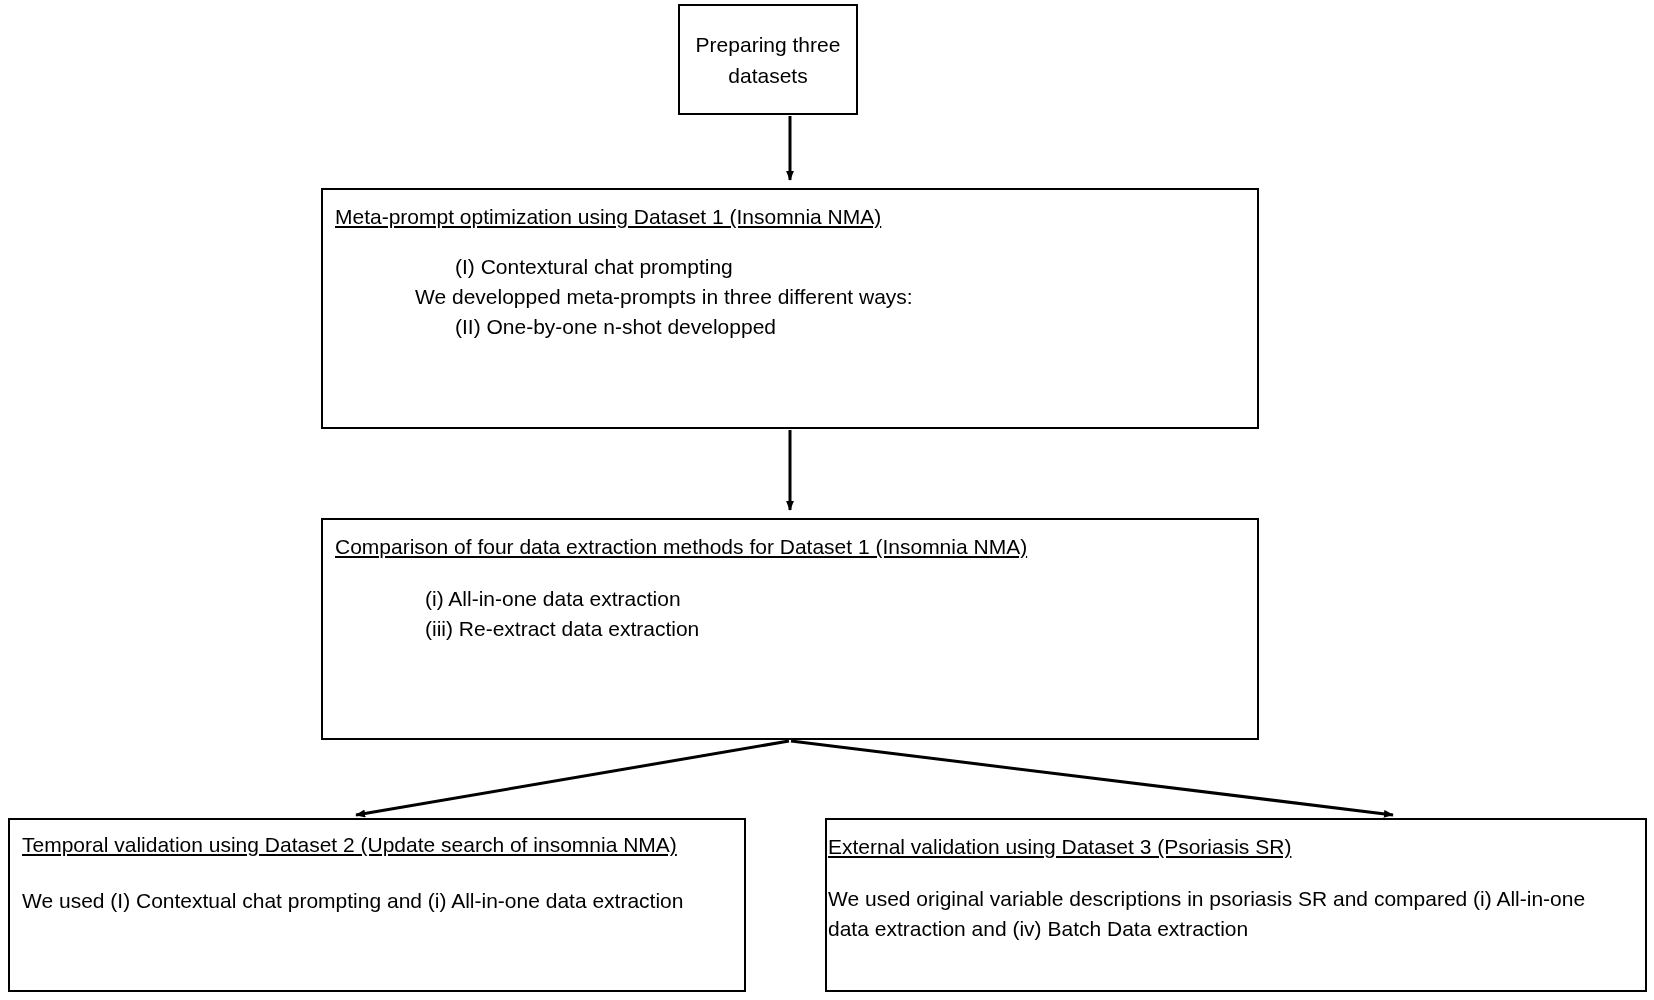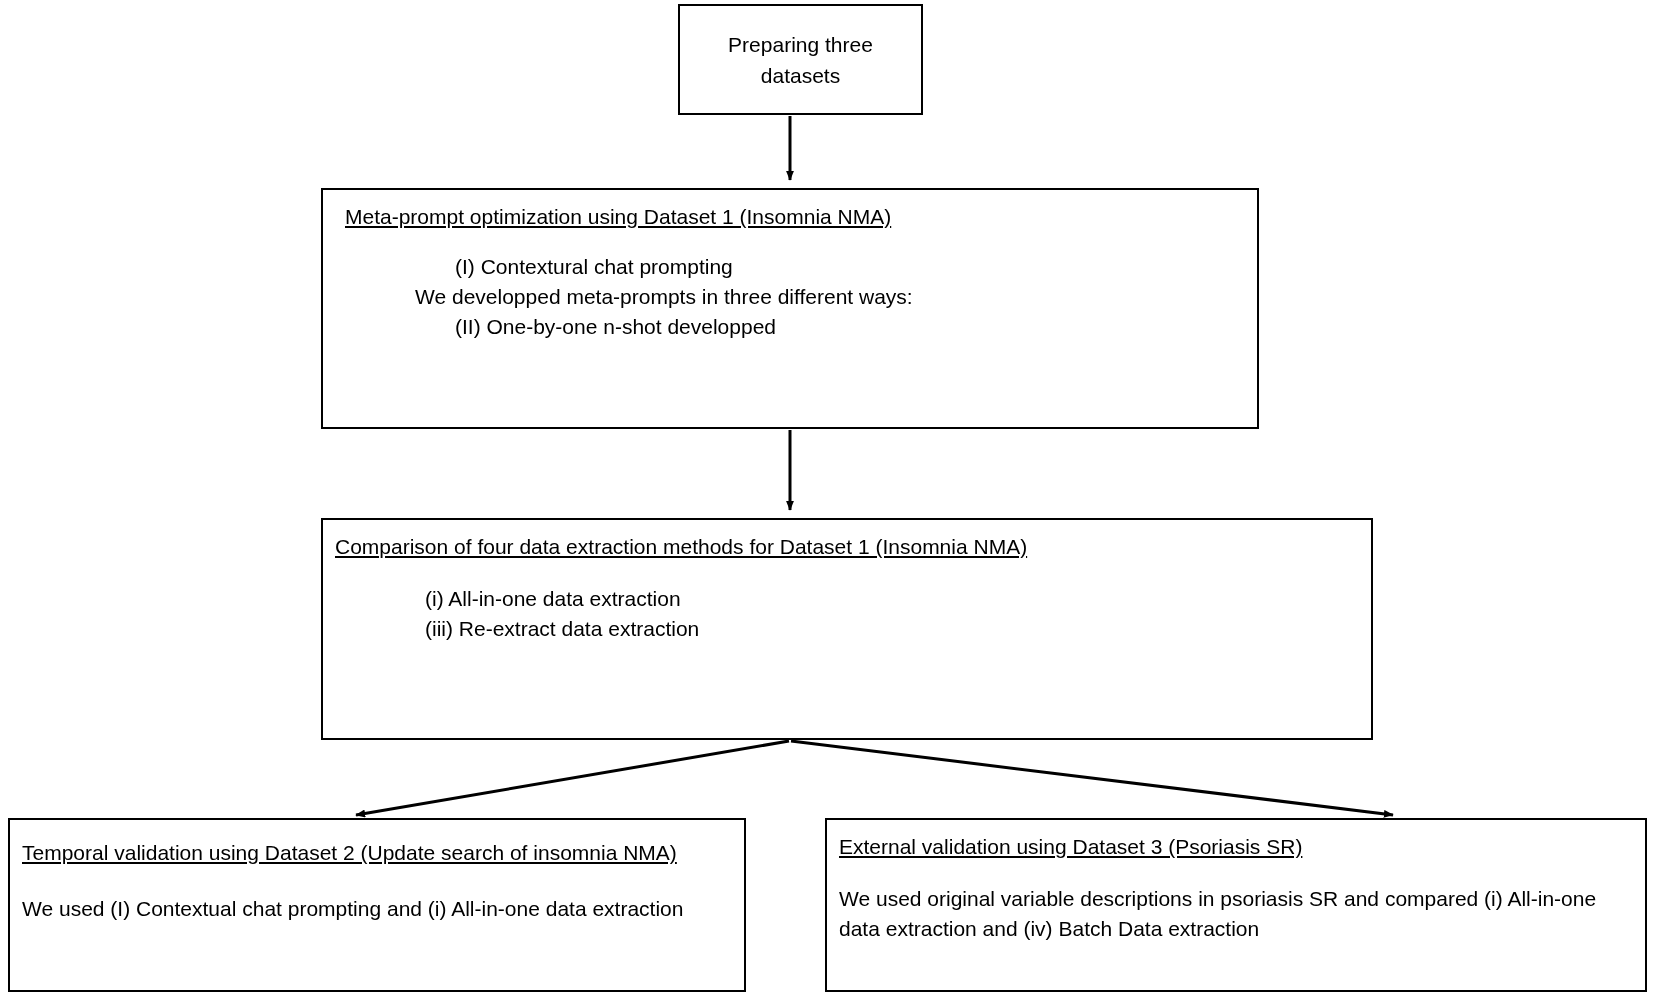--- a/index.html
+++ b/index.html
@@ -31,21 +31,21 @@
   .node-line {
     font-size: 21px;
     line-height: 30px;
     white-space: nowrap;
   }
 
   
   #box-prepare {
     left: 678px;
     top: 4px;
-    width: 245px;
+    width: 180px;
     height: 111px;
     display: flex;
     align-items: center;
     justify-content: center;
   }
   #box-prepare .node-line {
     text-align: center;
     white-space: normal;
     width: 170px;
     line-height: 31px;
@@ -55,50 +55,50 @@
   #box-meta {
     left: 321px;
     top: 188px;
     width: 938px;
     height: 241px;
     padding: 14px 0 0 12px;
   }
   #box-meta .indent-1 { padding-left: 80px; }
   #box-meta .indent-2 { padding-left: 120px; }
   #box-meta .gap-top { margin-top: 22px; }
-  #box-meta .title-row { margin-bottom: 22px; margin-left: 10px; }
+  #box-meta .title-row { margin-bottom: 22px; }
 
   
   #box-compare {
     left: 321px;
     top: 518px;
-    width: 1052px;
+    width: 938px;
     height: 222px;
     padding: 14px 0 0 12px;
   }
   #box-compare .indent-1 { padding-left: 90px; }
   #box-compare .title-row { margin-bottom: 24px; }
 
   
   #box-temporal {
     left: 8px;
     top: 818px;
     width: 738px;
     height: 174px;
-    padding: 20px 0 0 12px;
+    padding: 12px 0 0 12px;
   }
   #box-temporal .title-row { margin-bottom: 28px; }
 
   
   #box-external {
     left: 825px;
     top: 818px;
     width: 822px;
     height: 174px;
-    padding: 14px 0 0 12px;
+    padding: 14px 0 0 1px;
   }
   #box-external .title-row { margin-bottom: 24px; }
   #box-external .body-wrap {
     width: 790px;
     white-space: normal;
     line-height: 30px;
   }
 
   #edges {
     position: absolute;

